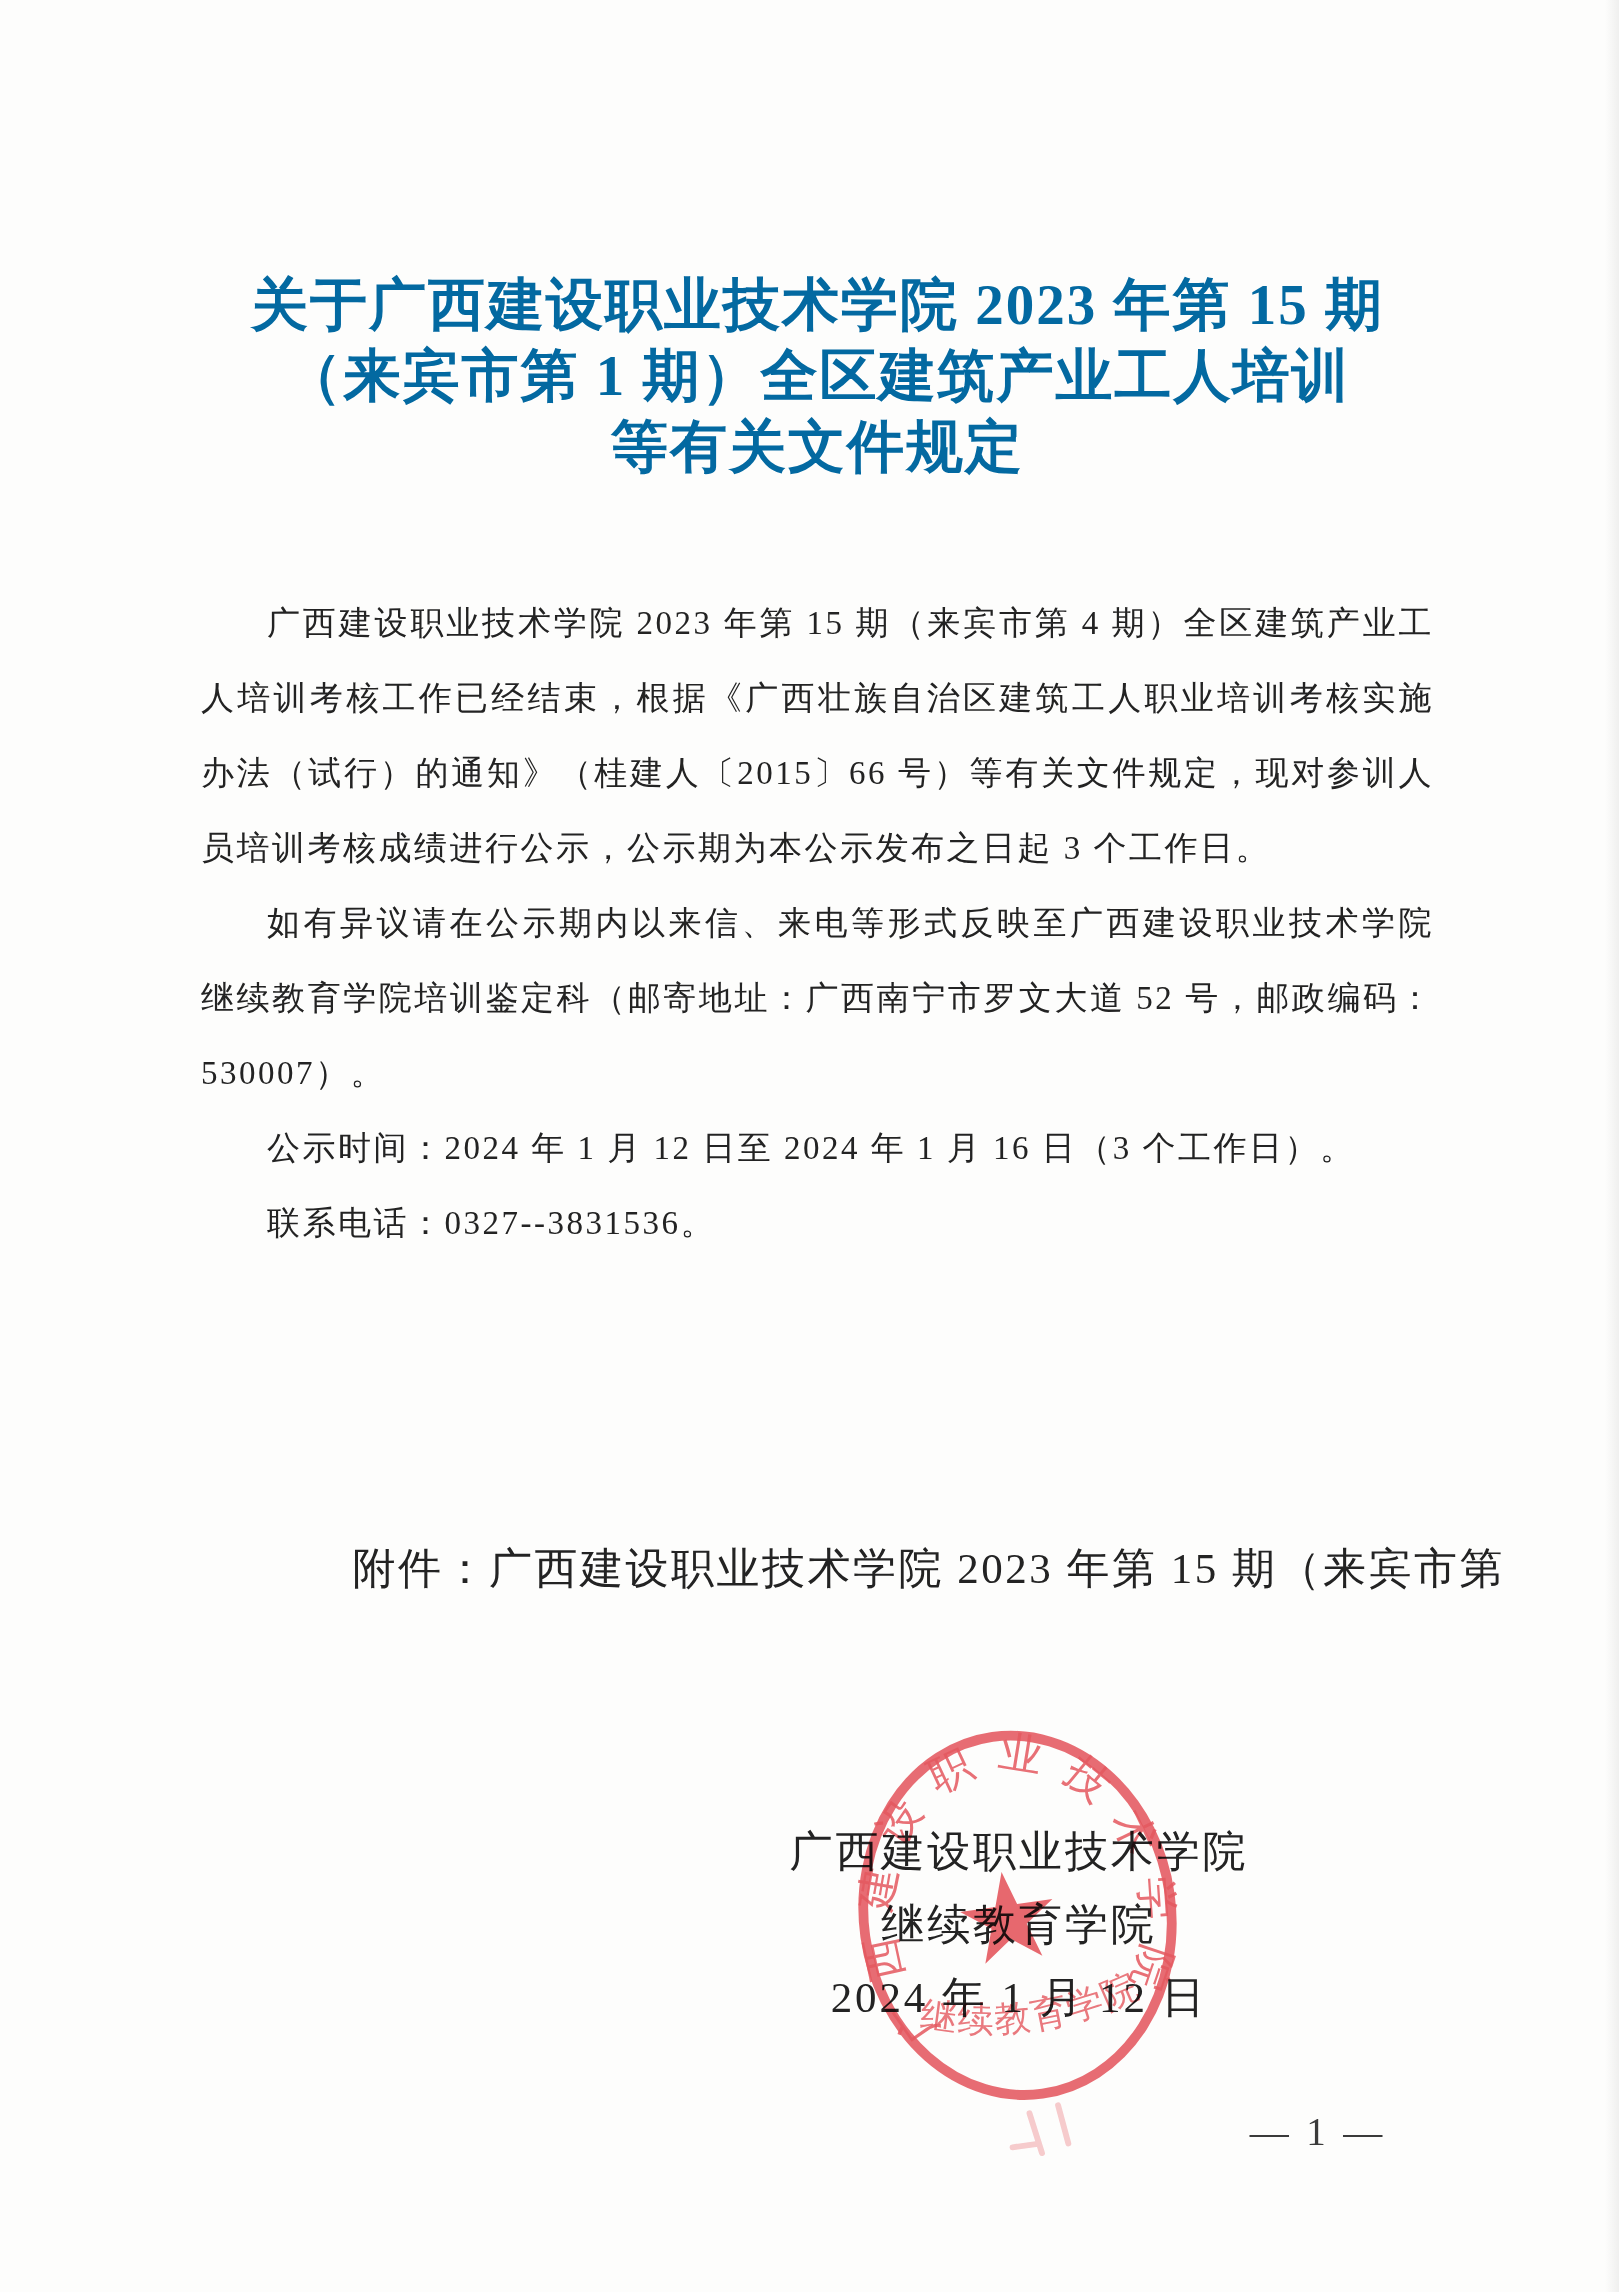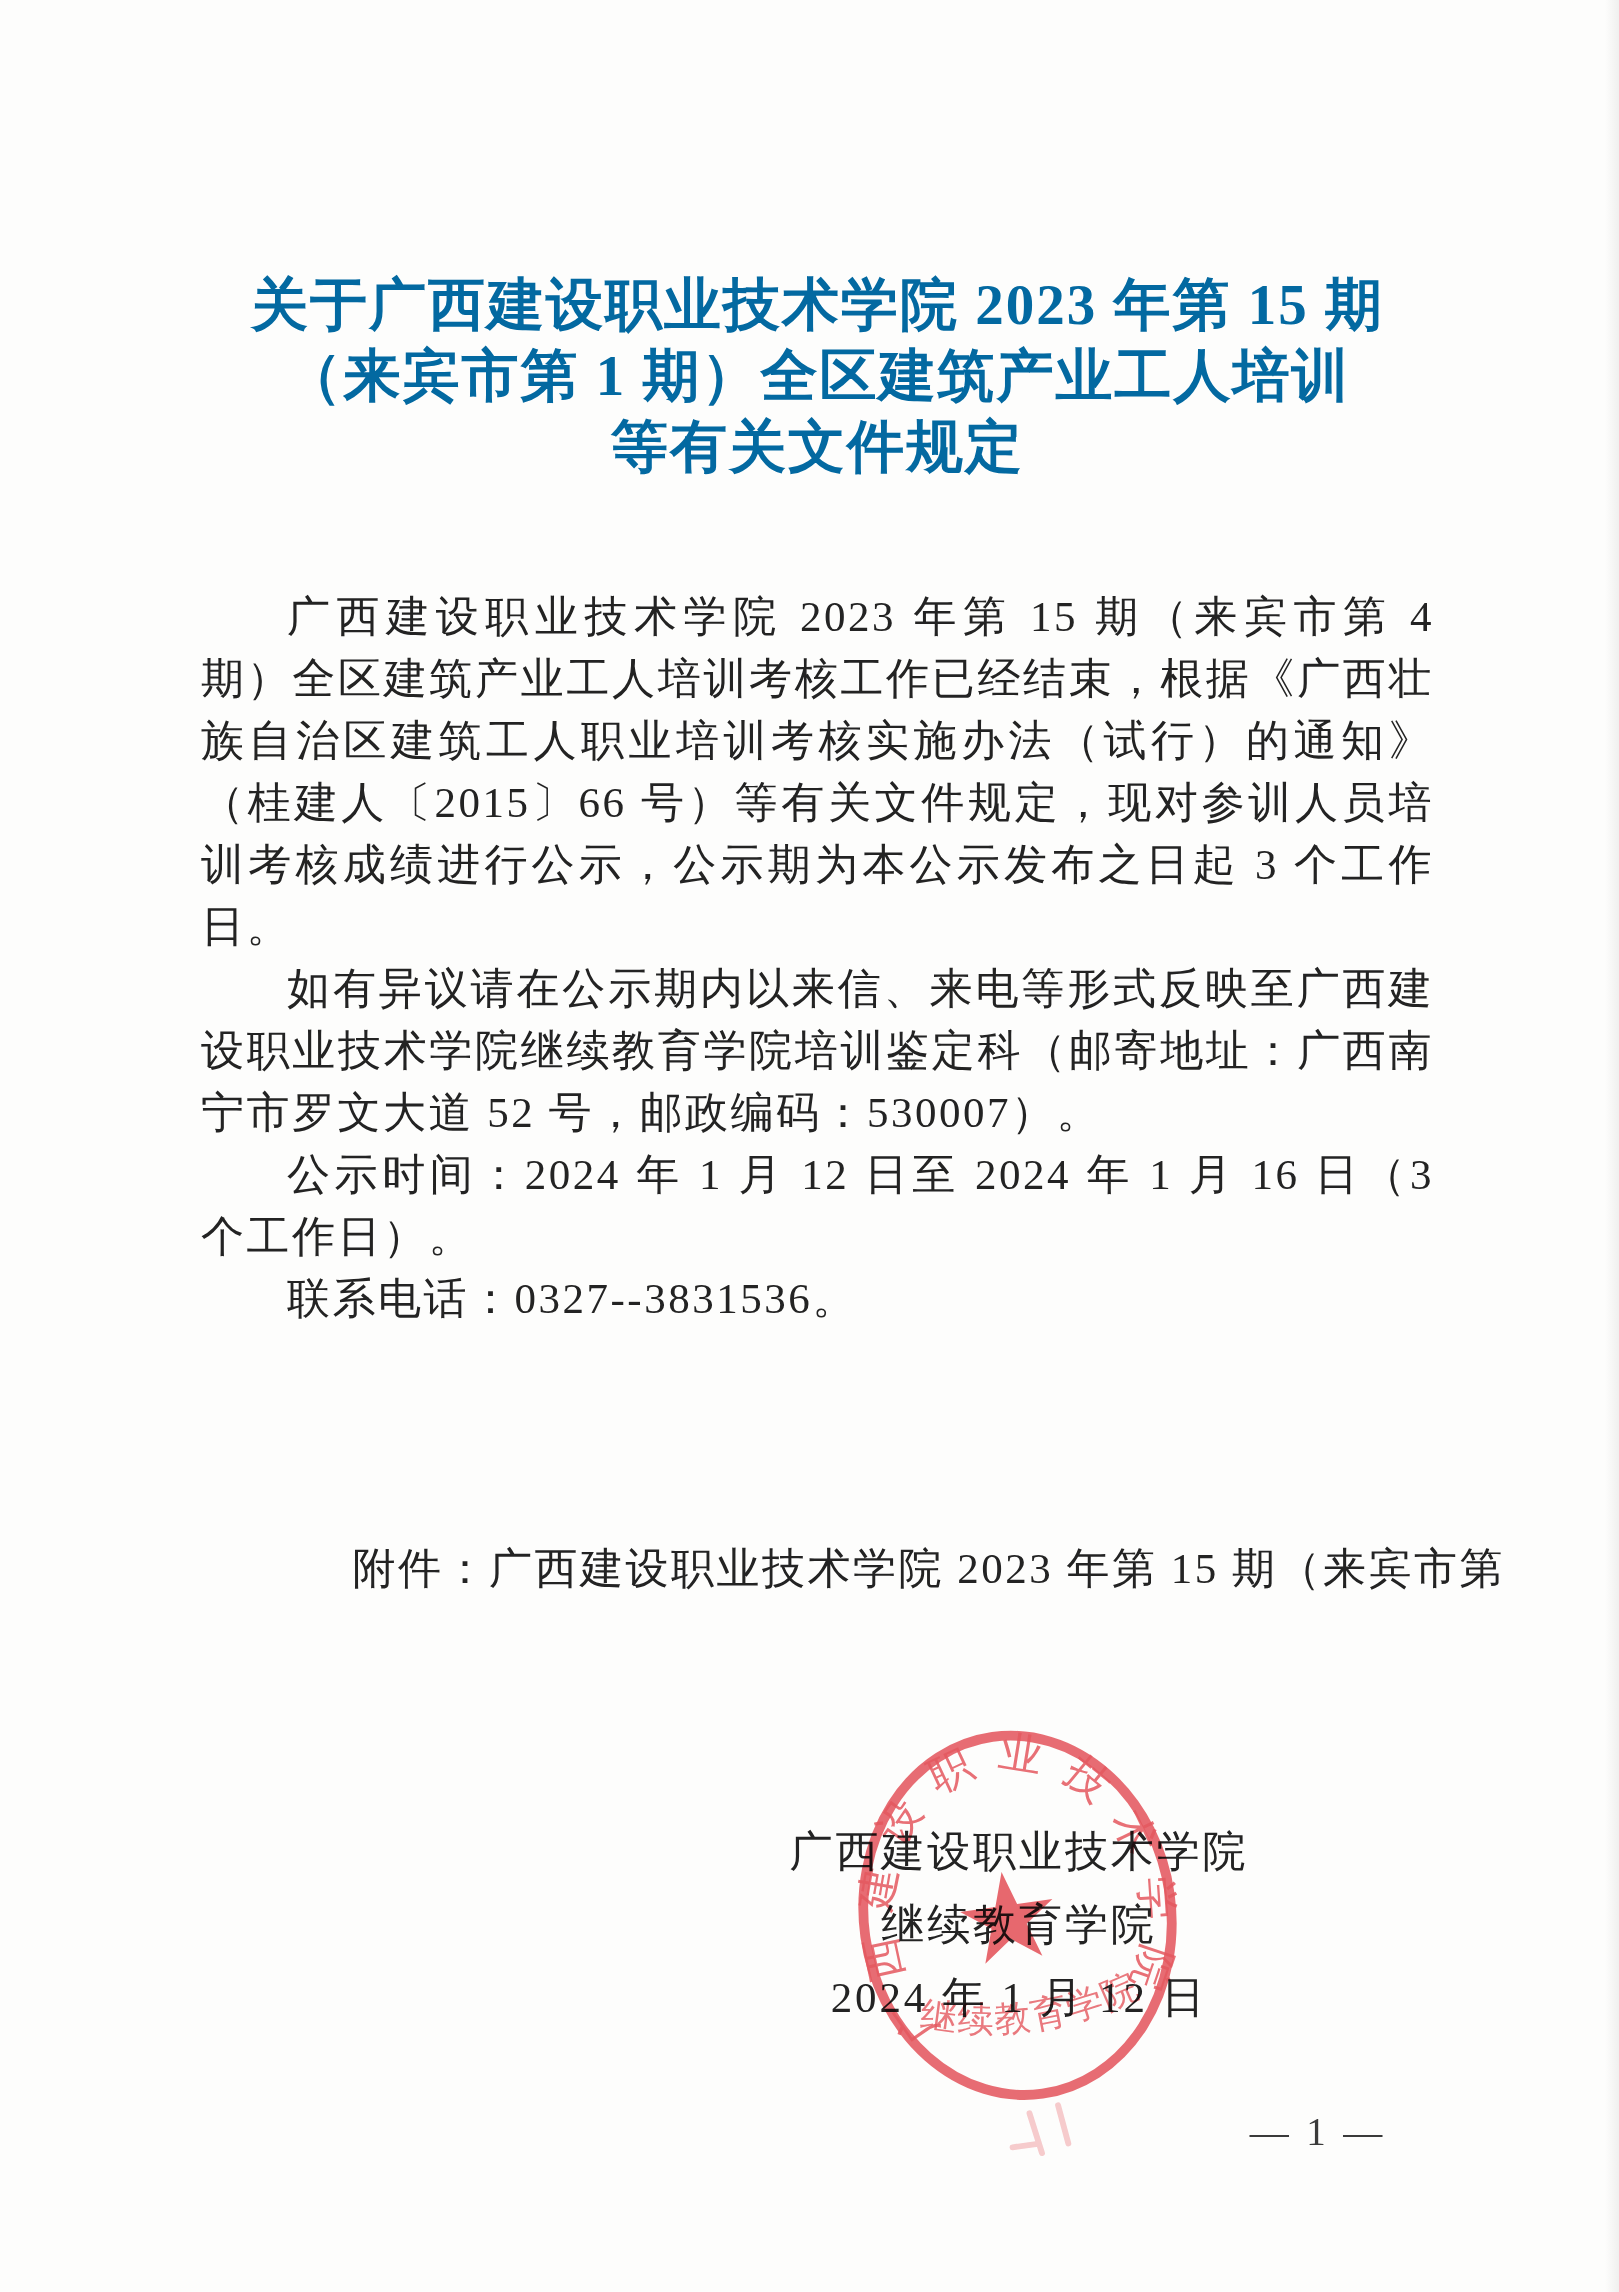--- a/index.html
+++ b/index.html
@@ -32,22 +32,22 @@
     font-weight: 700;
     line-height: 71px;
     letter-spacing: 2px;
     color: #0369a1;
   }
   .doc-body {
     position: absolute;
     top: 586px;
     left: 201px;
     width: 1233px;
-    font-size: 43px;
-    line-height: 62px;
+    font-size: 33px;
+    line-height: 75px;
     letter-spacing: 2.5px;
     text-align: justify;
   }
   .doc-body p { text-indent: 2em; }
   .attachment {
     position: absolute;
     top: 1531px;
     left: 201px;
     width: 1304px;
     font-size: 43px;

